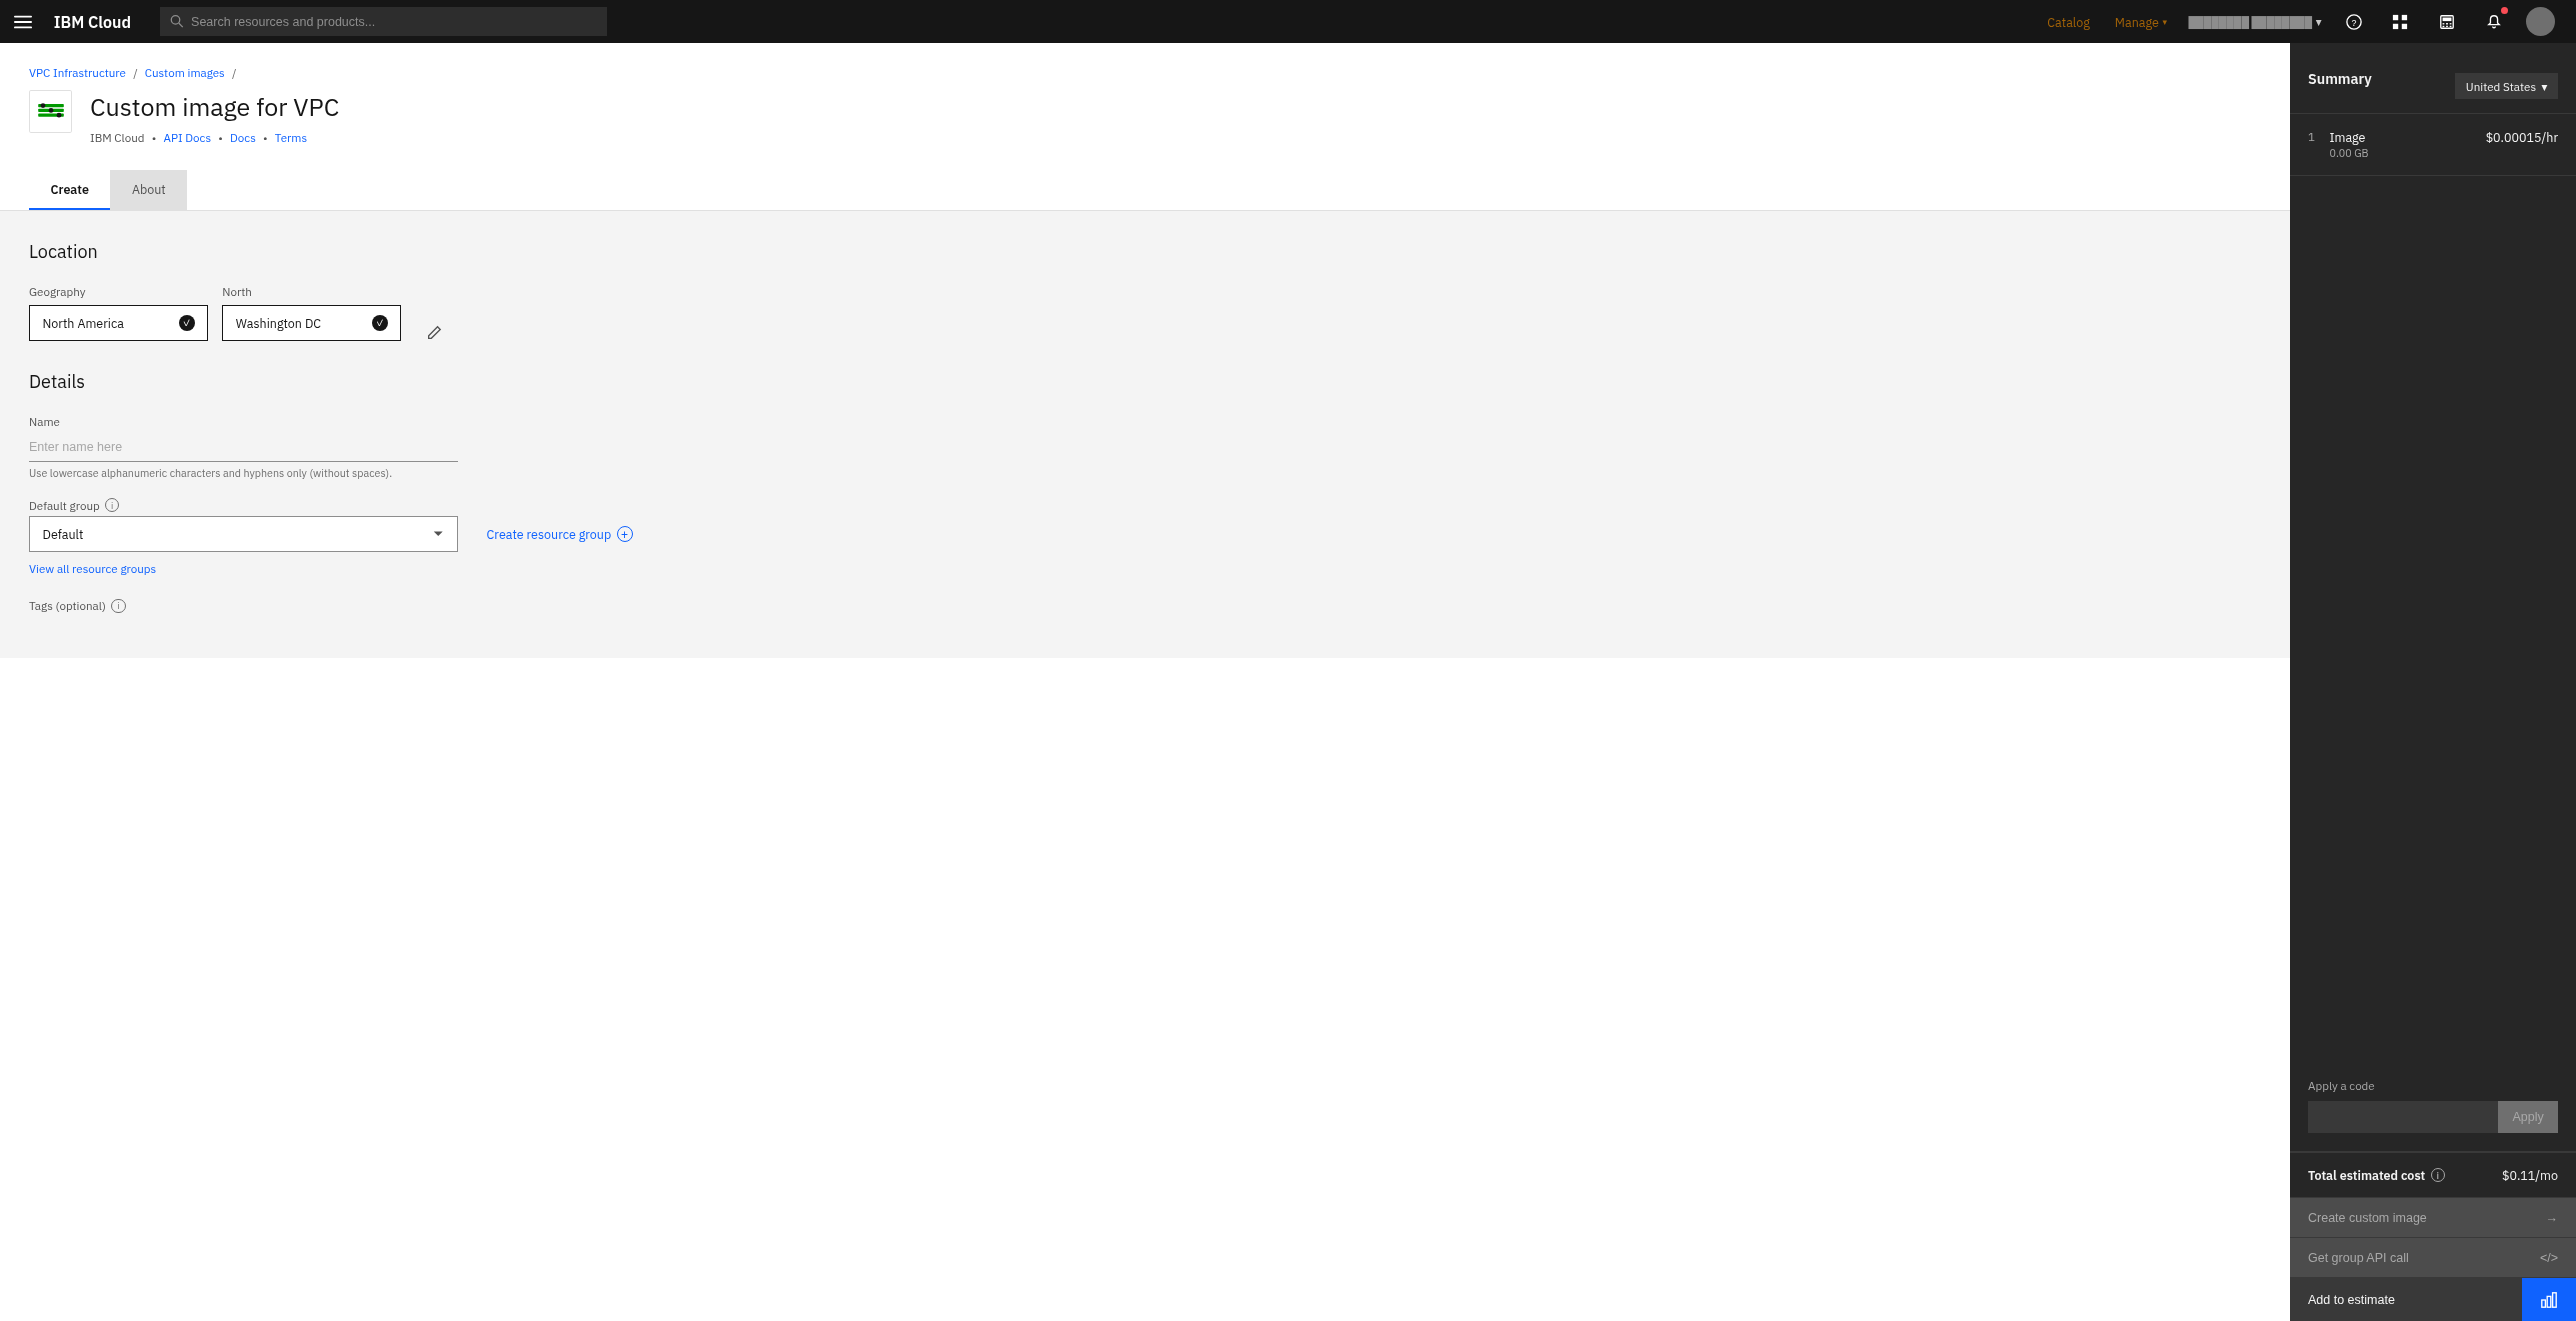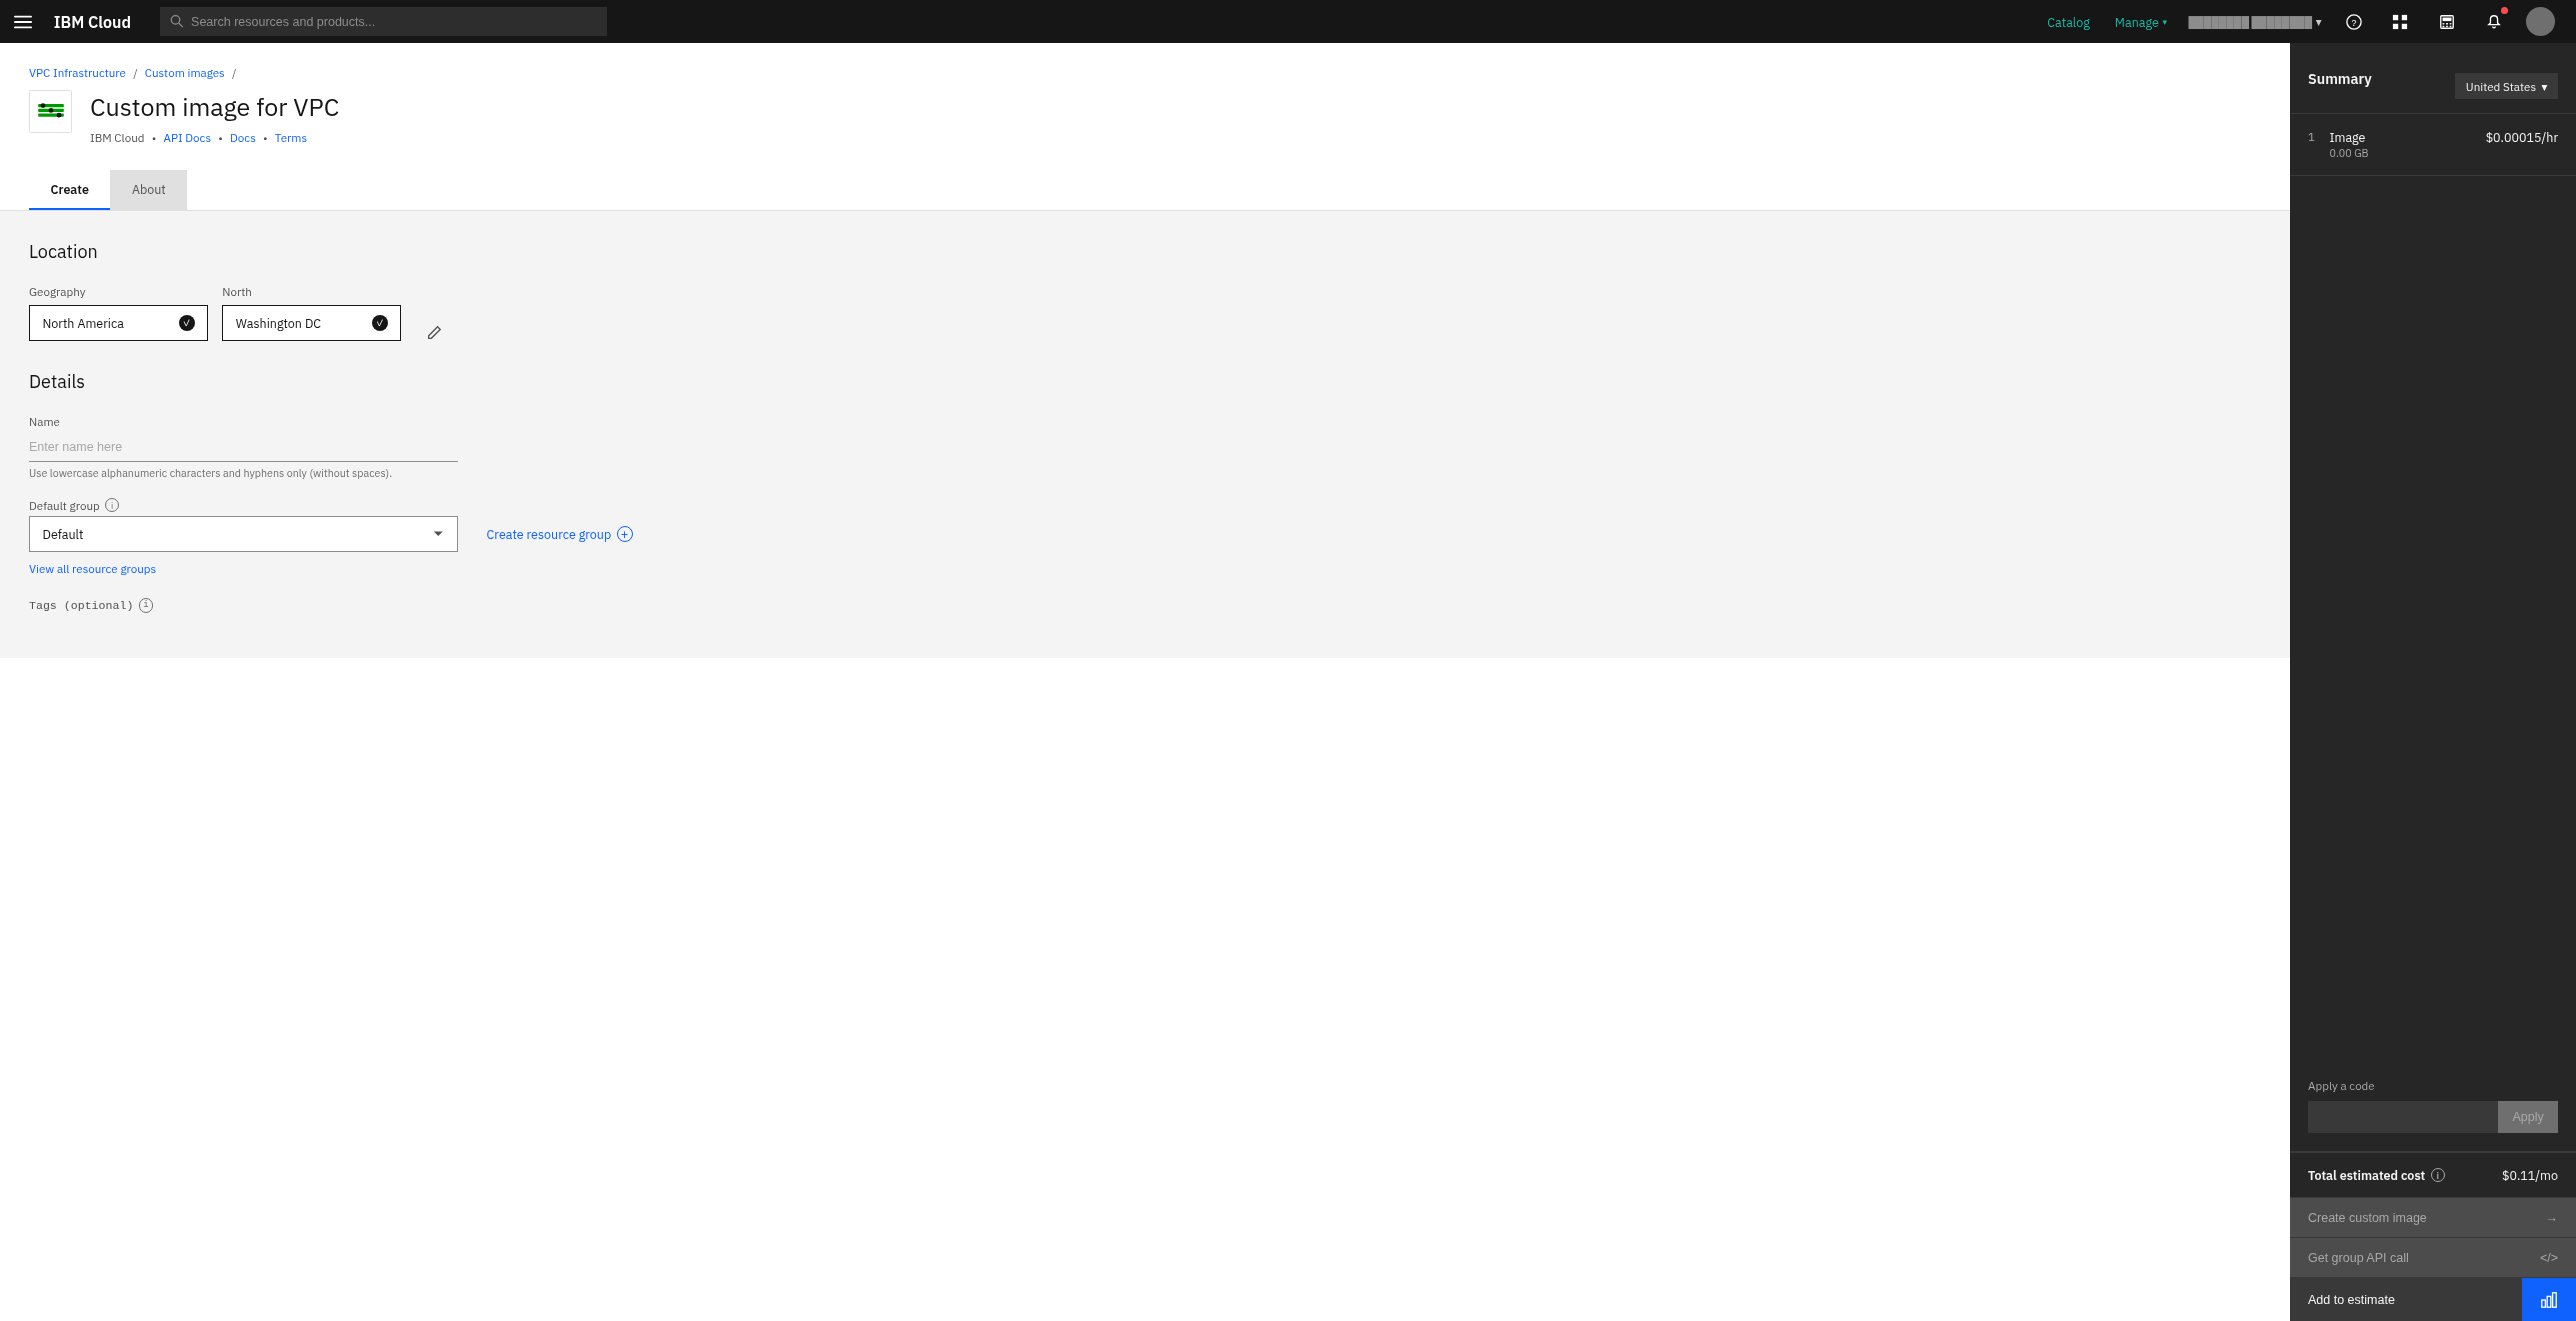--- a/index.html
+++ b/index.html
@@ -42,21 +42,21 @@
       width: 100%;
     }
     .topnav-search input::placeholder { color: #8d8d8d; }
     .topnav-right {
       display: flex;
       align-items: center;
       margin-left: auto;
       gap: 3.6px;
     }
     .topnav-link {
-      color: #14b8a6;
+      color: #a16207;
       font-size: 12.5px;
       cursor: pointer;
       padding: 0 10.7px;
       height: 43px;
       display: flex;
       align-items: center;
       white-space: nowrap;
     }
     .topnav-link .chevron { margin-left: 3.6px; font-size: 9px; }
     .topnav-icon-btn {
@@ -334,21 +334,20 @@
       display: inline-block;
     }
 
     .tags-label-with-info {
       display: flex;
       align-items: center;
       gap: 5.4px;
       font-size: 11.6px;
       color: #525252;
       margin-top: 22px;
-      font-family: Liberation Mono, monospace;
     }
 
     
     .right-sidebar {
       width: 286px;
       min-width: 286px;
       background: #262626;
       color: #f4f4f4;
       display: flex;
       flex-direction: column;

